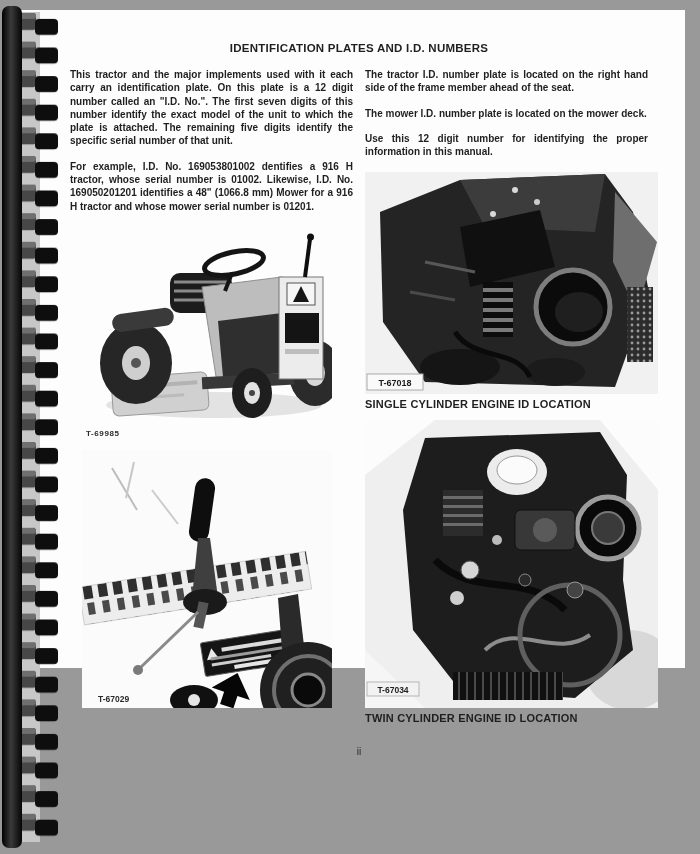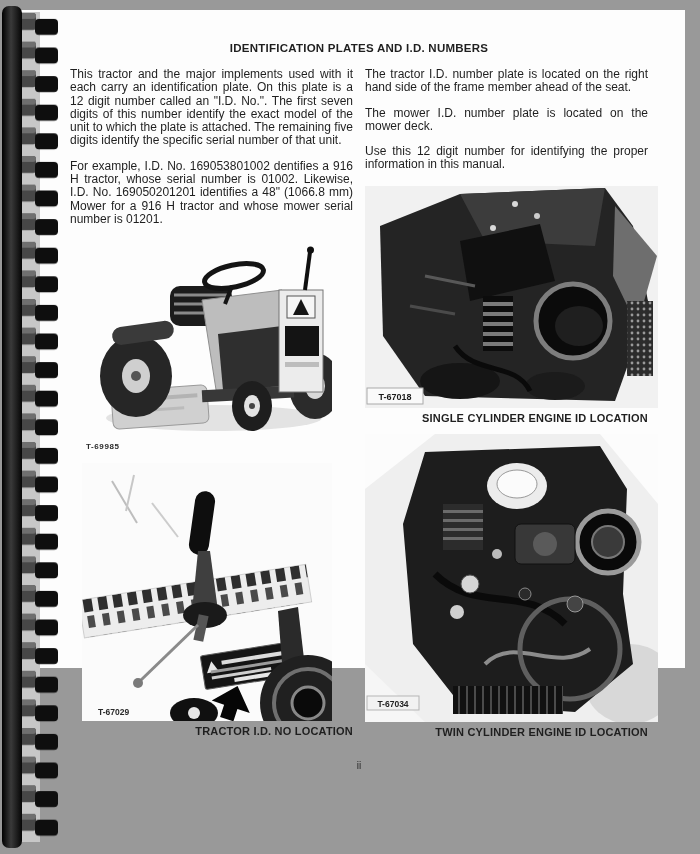--- a/index.html
+++ b/index.html
@@ -34,36 +34,37 @@
     letter-spacing:.25px;
     margin:10px 0 14px 0;
   }
   .cols{
     display:flex;
     gap:12px;
     align-items:flex-start;
   }
   .col{flex:1 1 0;min-width:0;}
   .para{
-    font-size:12px;
+    font-size:10px;
     line-height:13.3px;
     text-align:justify;
     margin:0 0 12px 0;
+    font-weight:bold;
   }
   .figure{margin-top:6px;position:relative;}
   .figure svg{display:block;}
   .photo-ref{
     font-size:8px;
     font-weight:bold;
     letter-spacing:.6px;
     color:#2b2b2b;
     margin:2px 0 0 4px;
   }
   .fig-caption{
-    text-align:right;
+    text-align:left;
     font-weight:bold;
     font-size:11px;
     letter-spacing:.2px;
     margin-top:4px;
   }
   .page-number{
     text-align:center;
     font-size:10px;
     margin-top:22px;
     color:#2a2a2a;
@@ -185,21 +186,20 @@
 
             <polygon points="196,148 216,144 222,196 200,200" fill="#2a2a2a"></polygon>
             <circle cx="226" cy="240" r="48" fill="#202020"></circle>
             <circle cx="226" cy="240" r="34" fill="none" stroke="#6f6f6f" stroke-width="4"></circle>
             <circle cx="226" cy="240" r="16" fill="#0a0a0a" stroke="#888888" stroke-width="3"></circle>
 
             <ellipse cx="112" cy="250" rx="24" ry="15" fill="#101010"></ellipse>
             <circle cx="112" cy="250" r="6" fill="#e6e6e6"></circle>
             <text x="16" y="252" font-size="8.5" font-weight="bold" fill="#2a2a2a">T-67029</text>
           </svg>
-          <div class="fig-caption">TRACTOR I.D. NO LOCATION</div>
         </div>
       </div>
 
       <div class="col">
         <p class="para">The tractor I.D. number plate is located on the right hand side of the frame member ahead of the seat.</p>
         <p class="para">The mower I.D. number plate is located on the mower deck.</p>
         <p class="para">Use this 12 digit number for identifying the proper information in this manual.</p>
 
         <div class="figure" style="margin-top:14px;">
           <svg width="293" height="222" viewBox="0 0 293 222">

